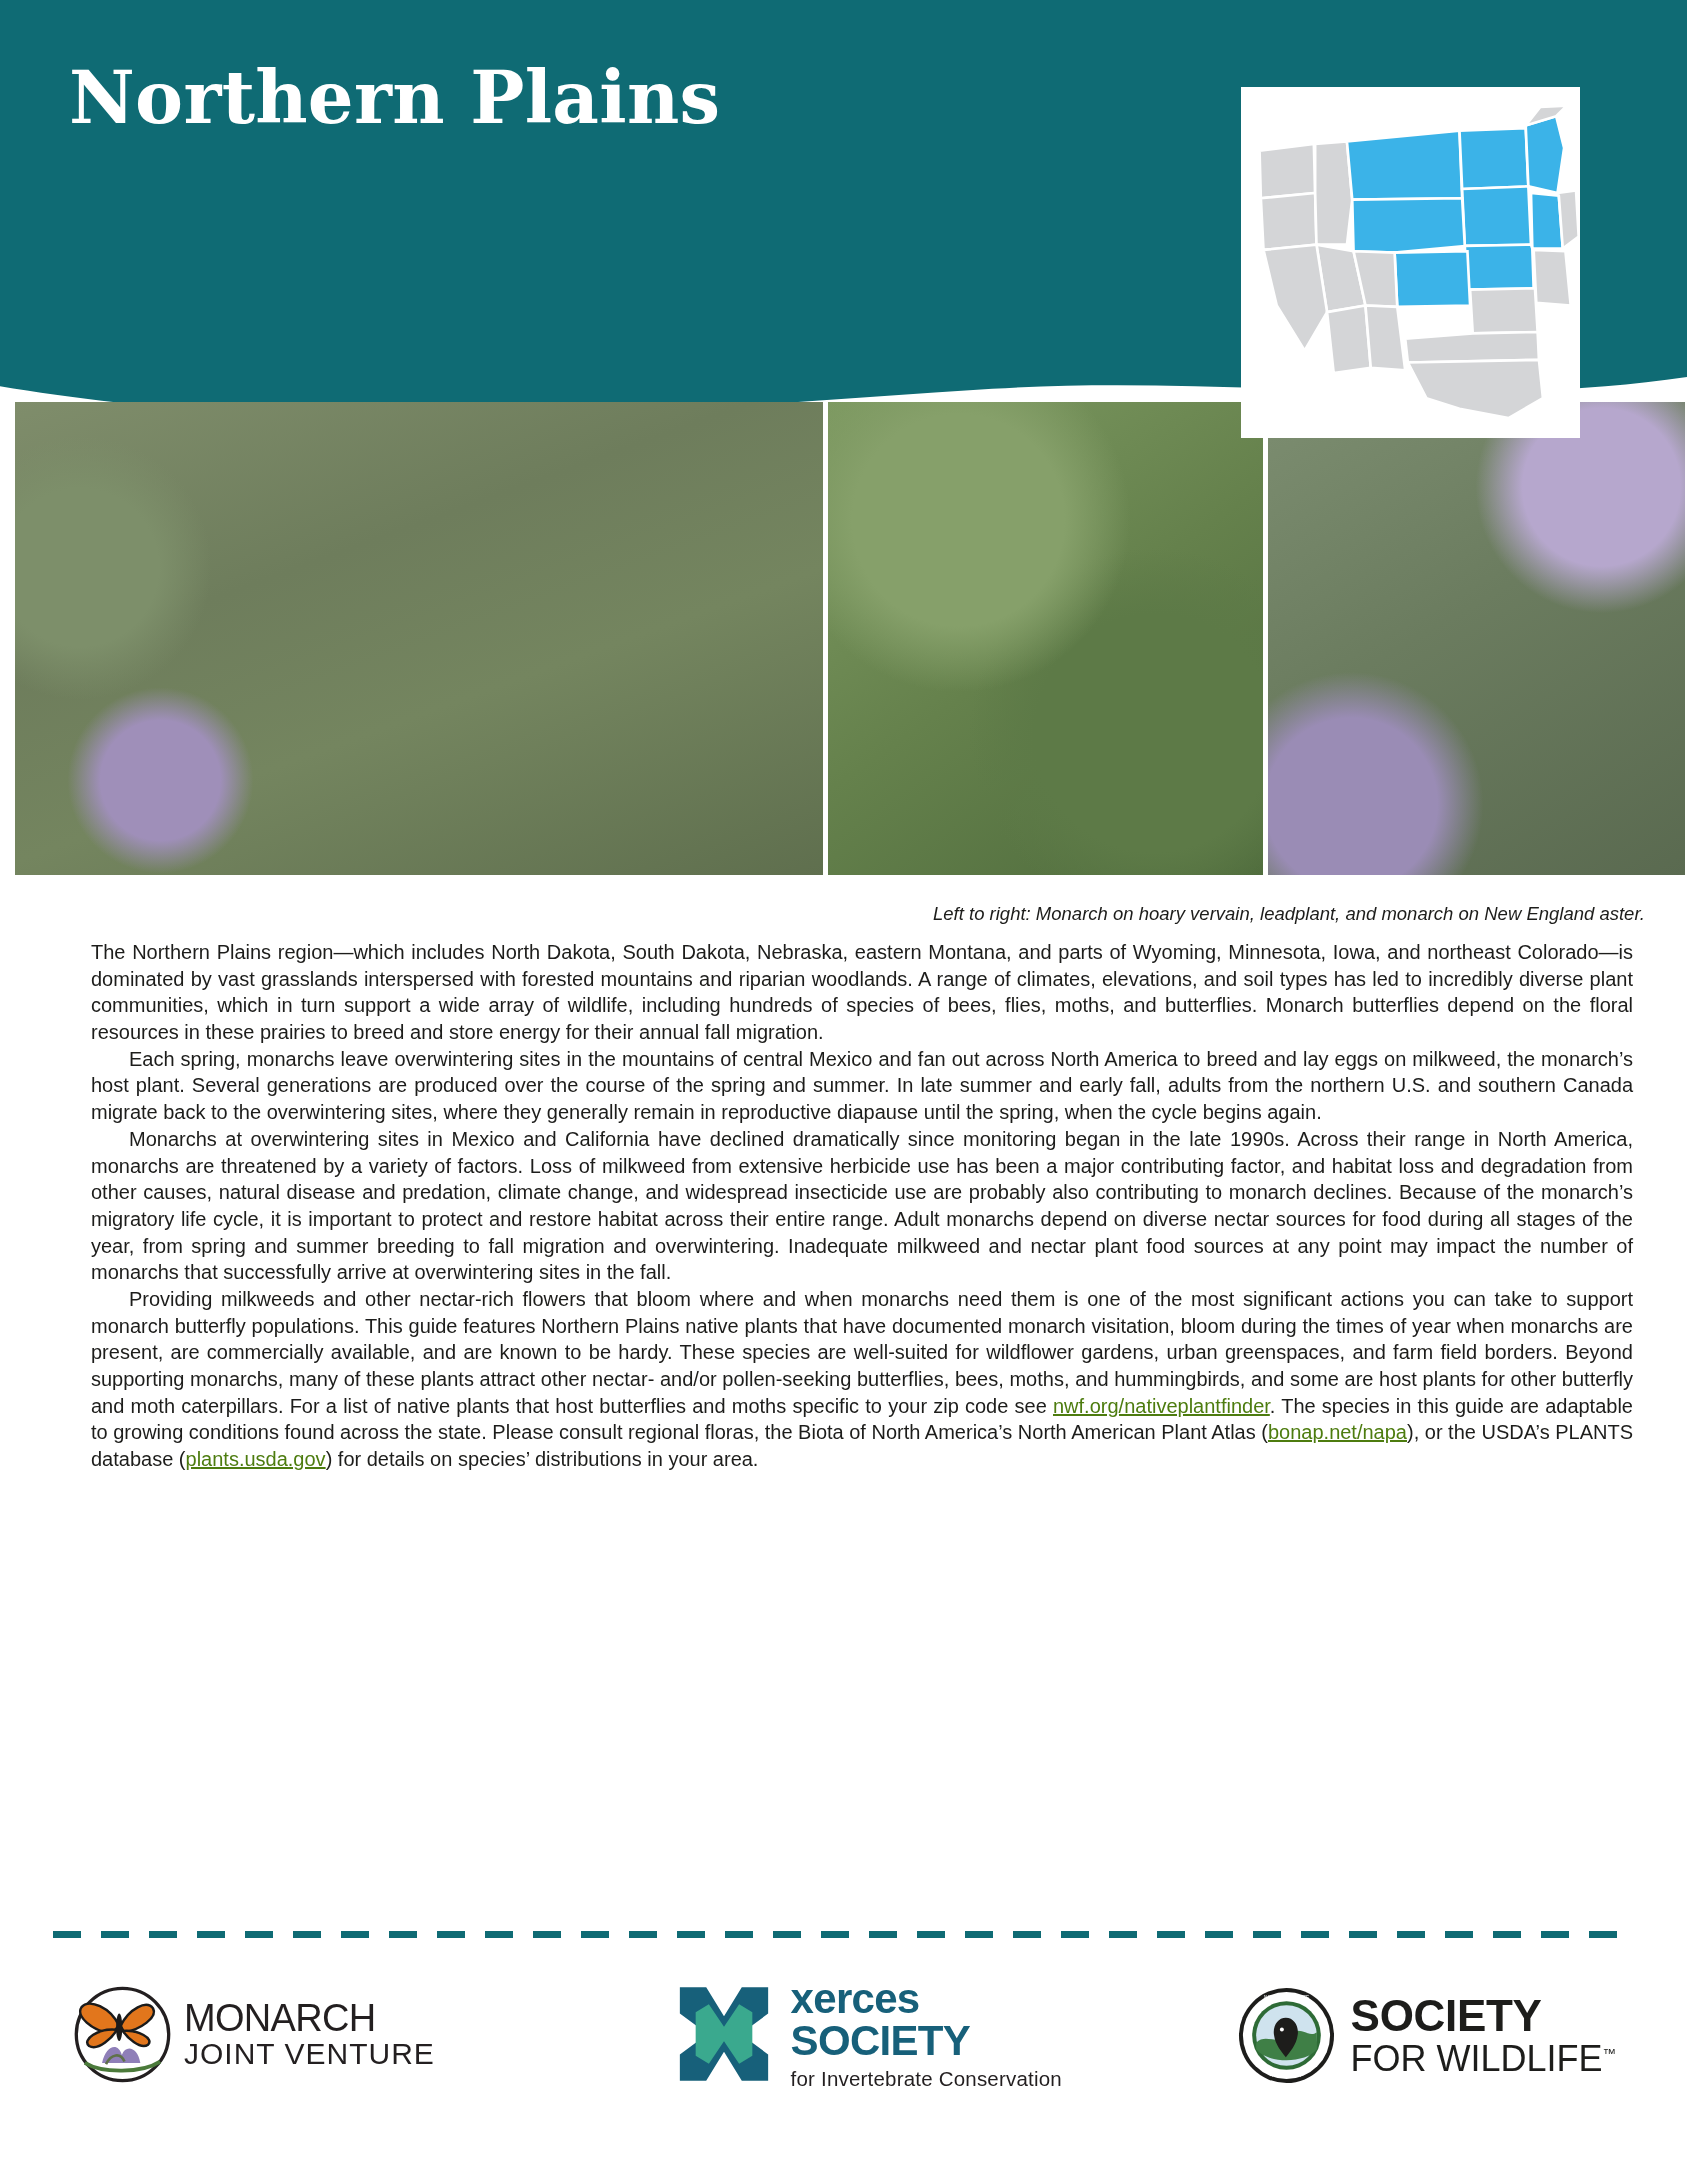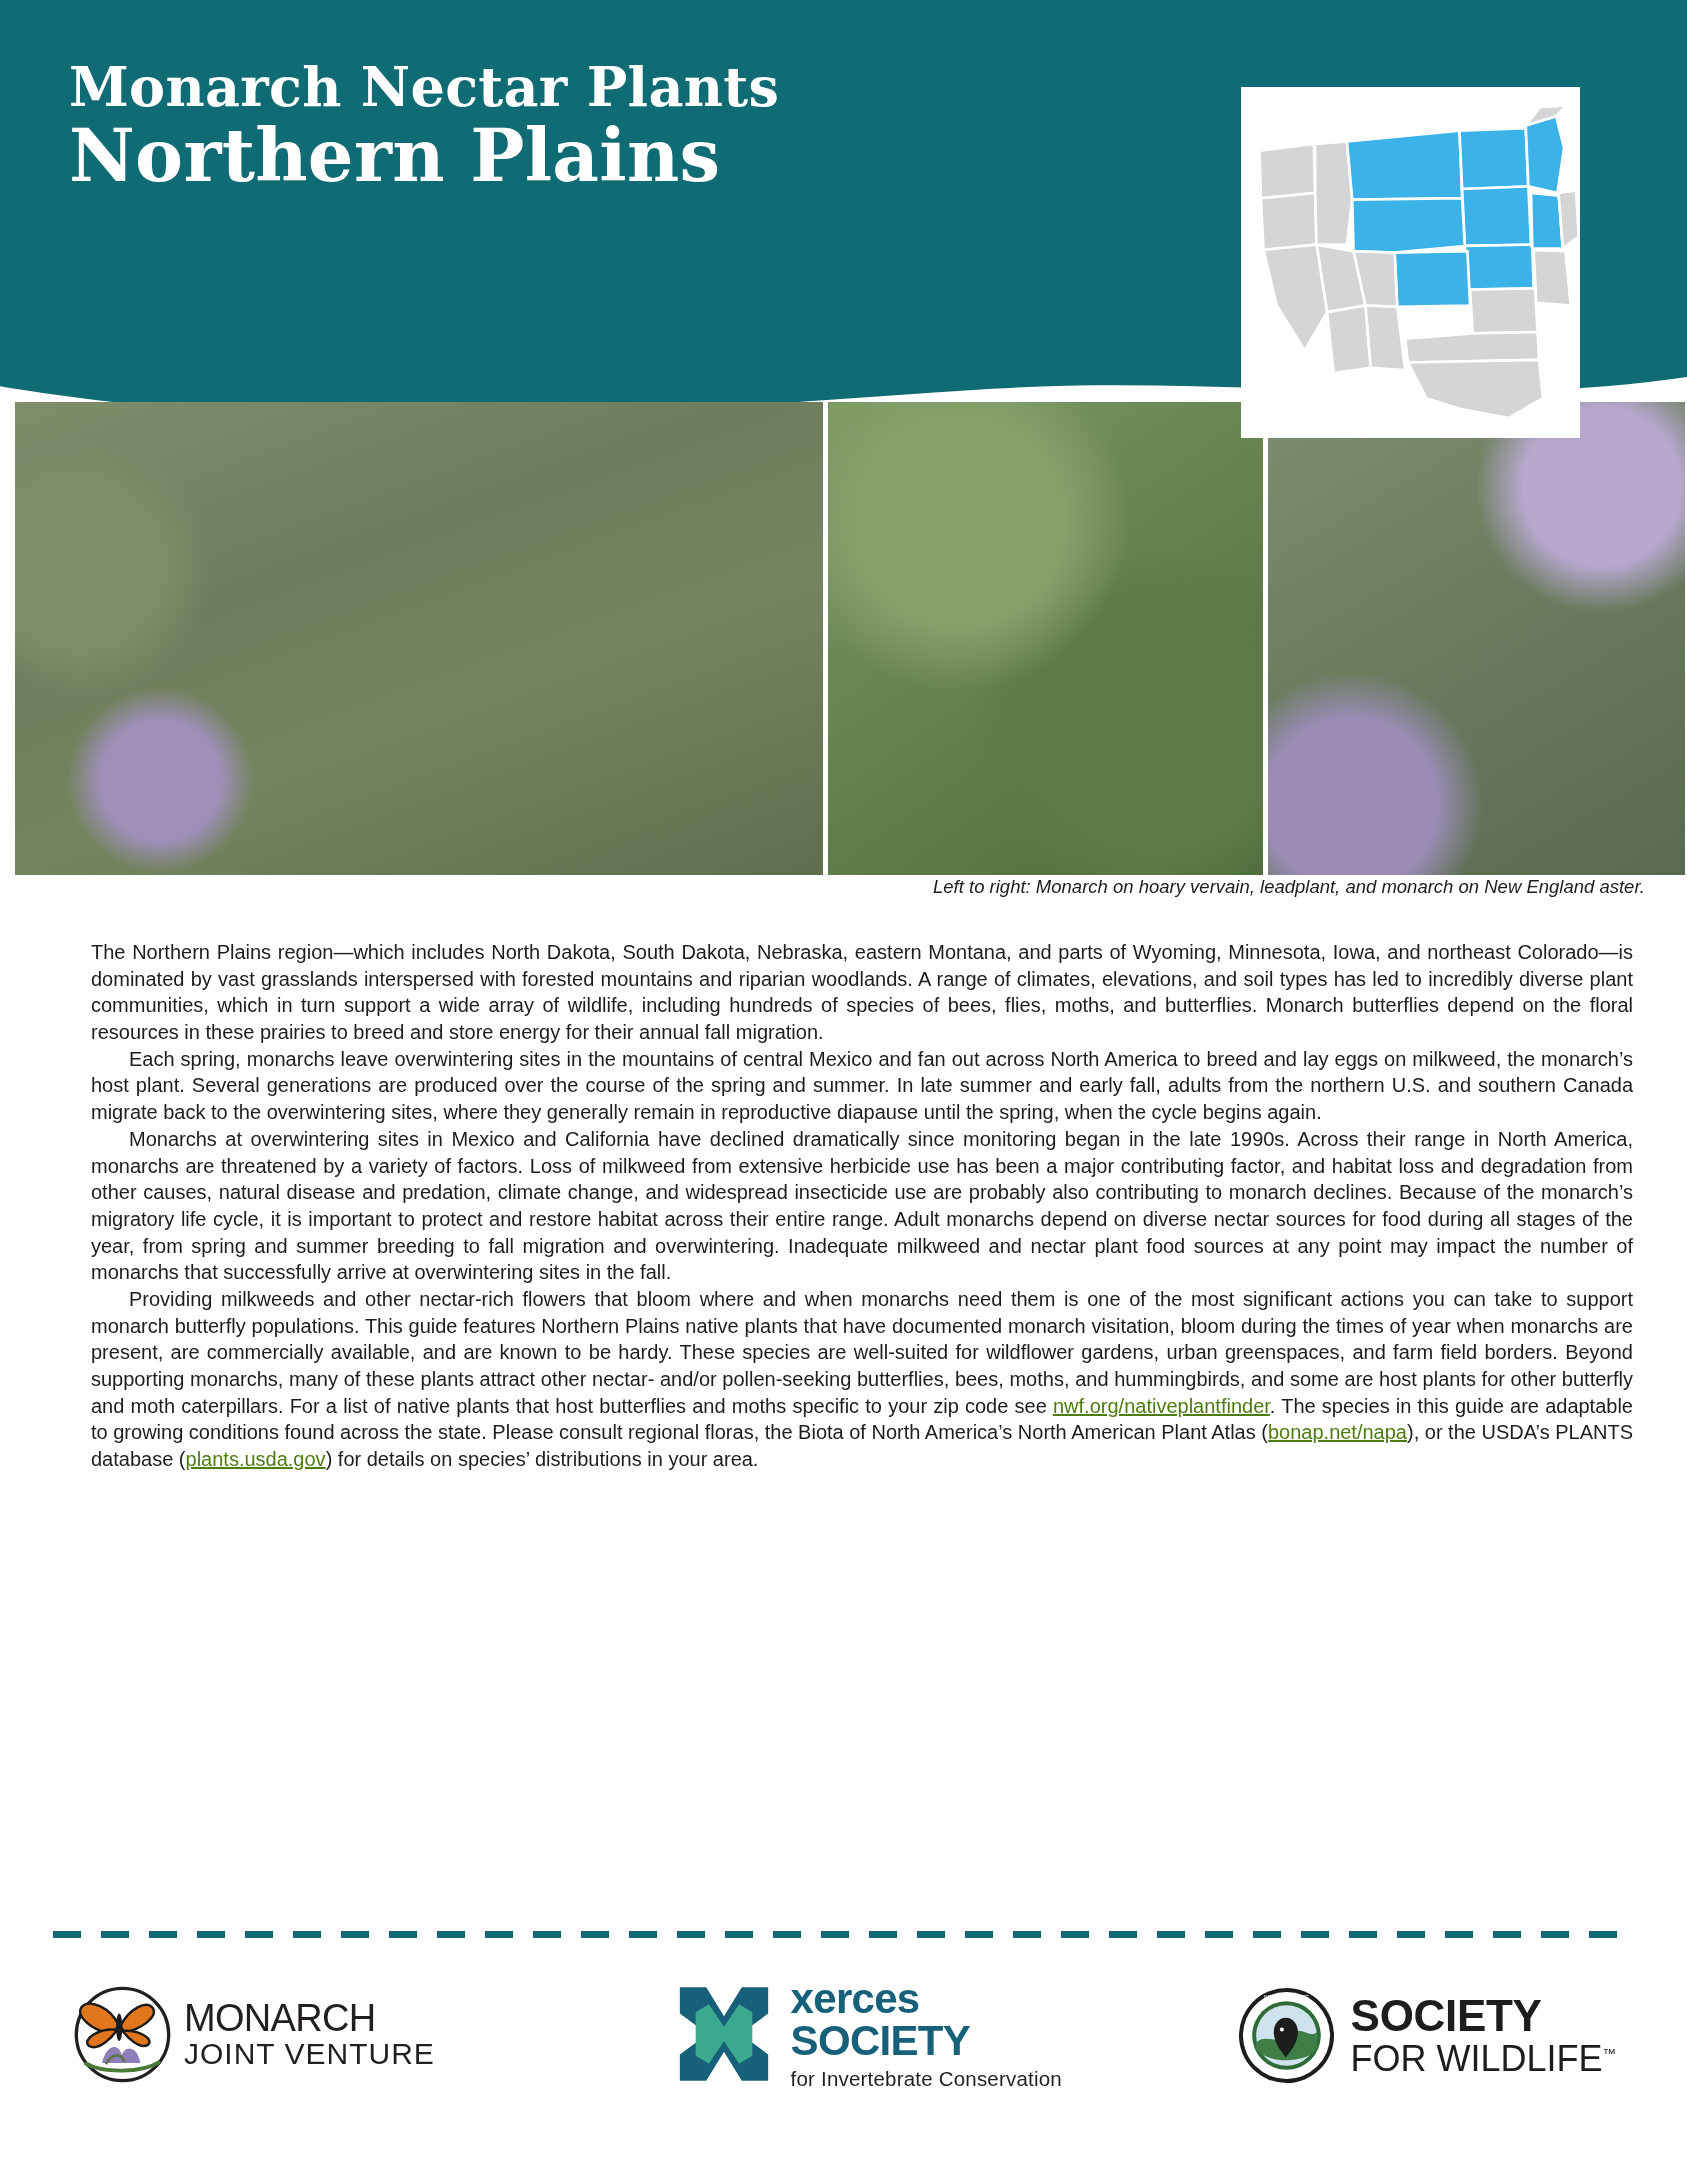--- a/index.html
+++ b/index.html
@@ -107,21 +107,21 @@
   .bg3 {
     position: absolute; inset: 0;
     background:
       radial-gradient(circle at 80% 18%, #b6a7cd 0 79px, rgba(182,167,205,0) 126px),
       radial-gradient(circle at 20% 85%, #9a8cb5 0 86px, rgba(154,140,181,0) 132px),
       linear-gradient(150deg, #7c8d70 0%, #6b7c5f 45%, #5a6a50 100%);
   }
 
   .caption {
     position: absolute;
-    top: 876px;
+    top: 903px;
     left: 0;
     width: 1645px;
     text-align: right;
     font-family: "Liberation Sans", sans-serif;
     font-style: italic;
     font-size: 18.5px;
     color: #1d1d1b;
     z-index: 4;
   }
 
@@ -241,21 +241,20 @@
 <body>
 
 <div class="header">
 
   <svg class="header-curve" viewBox="0 0 2550 120" preserveAspectRatio="none">
     <path d="M0,0 L2550,0 L2550,44 C2200,96 1850,40 1500,62 C1150,84 800,118 450,104 C280,97 120,78 0,58 Z" fill="#0f6b74"></path>
     <path d="M0,58 C120,78 280,97 450,104 C800,118 1150,84 1500,62 C1850,40 2200,96 2550,44 L2550,120 L0,120 Z" fill="#ffffff"></path>
   </svg>
 
   <div class="title-block">
-    <div class="title-main">Monarch Nectar Plants</div>
     <div class="title-region">Northern Plains</div>
   </div>
 </div>
 
 <div class="map-card">
   <svg width="339" height="351" viewBox="0 0 512 530">
     <rect x="0" y="0" width="512" height="530" fill="#ffffff"></rect>
     <g stroke="#ffffff" stroke-width="4">
 
       <path d="M28,96 L110,86 L112,160 L30,168 Z" fill="#d4d5d7"></path>

